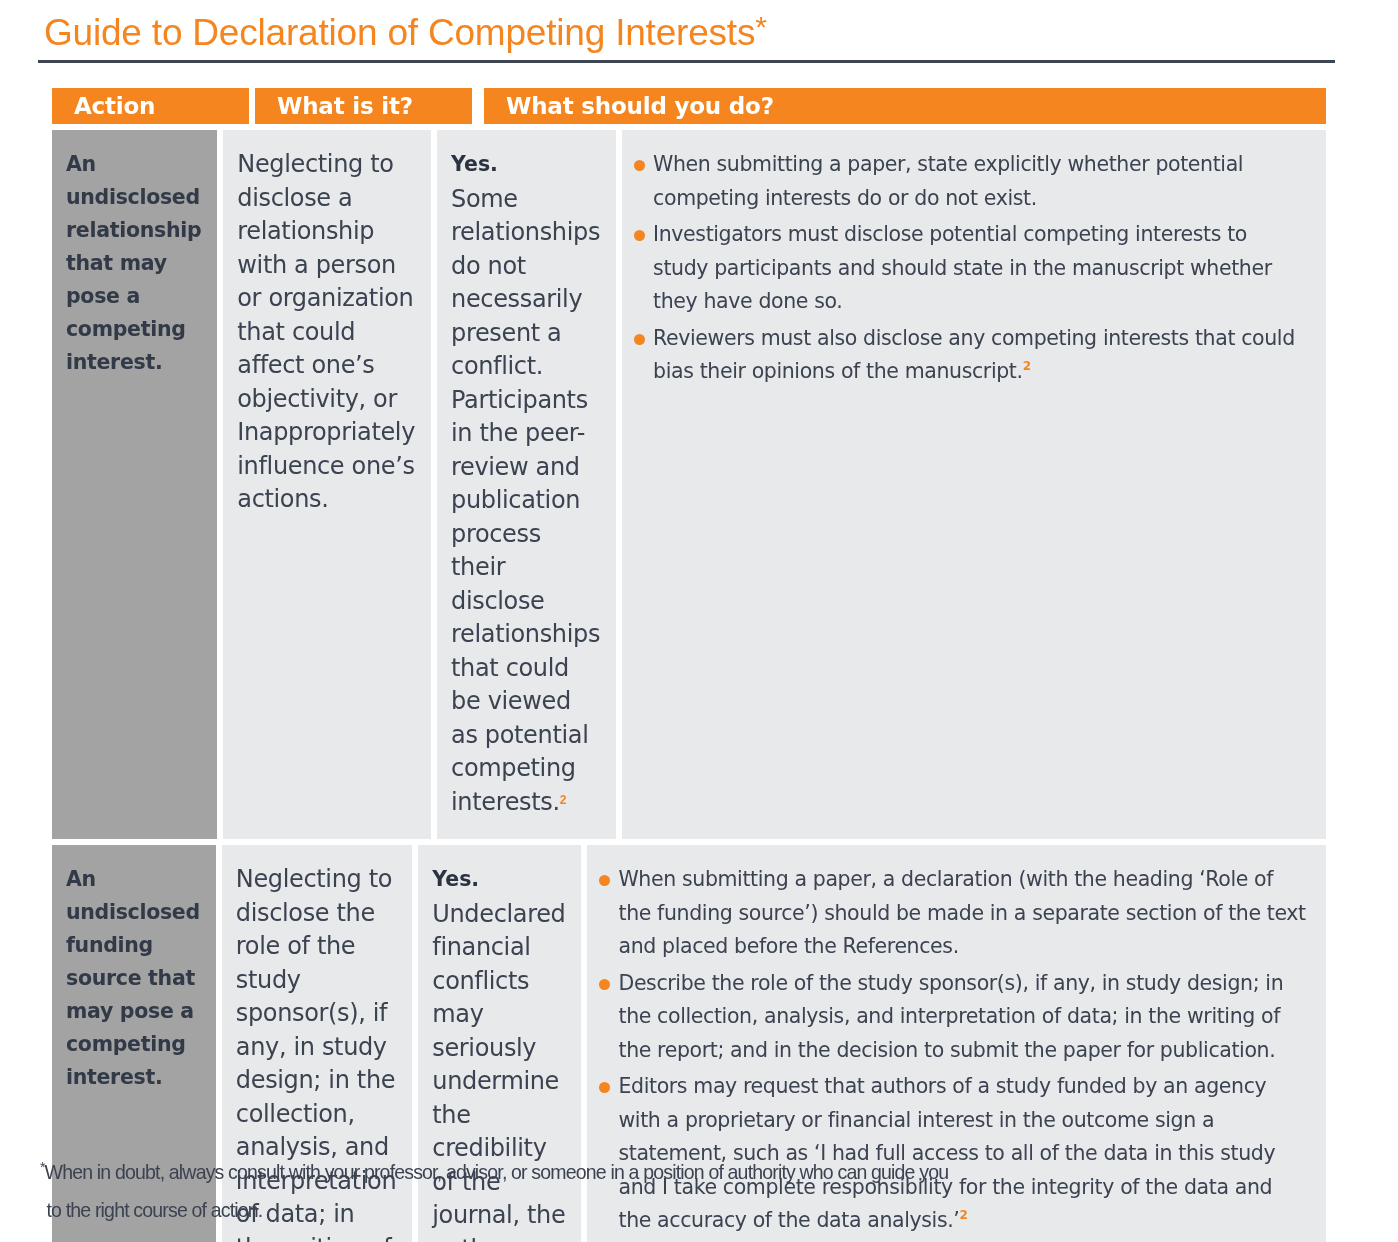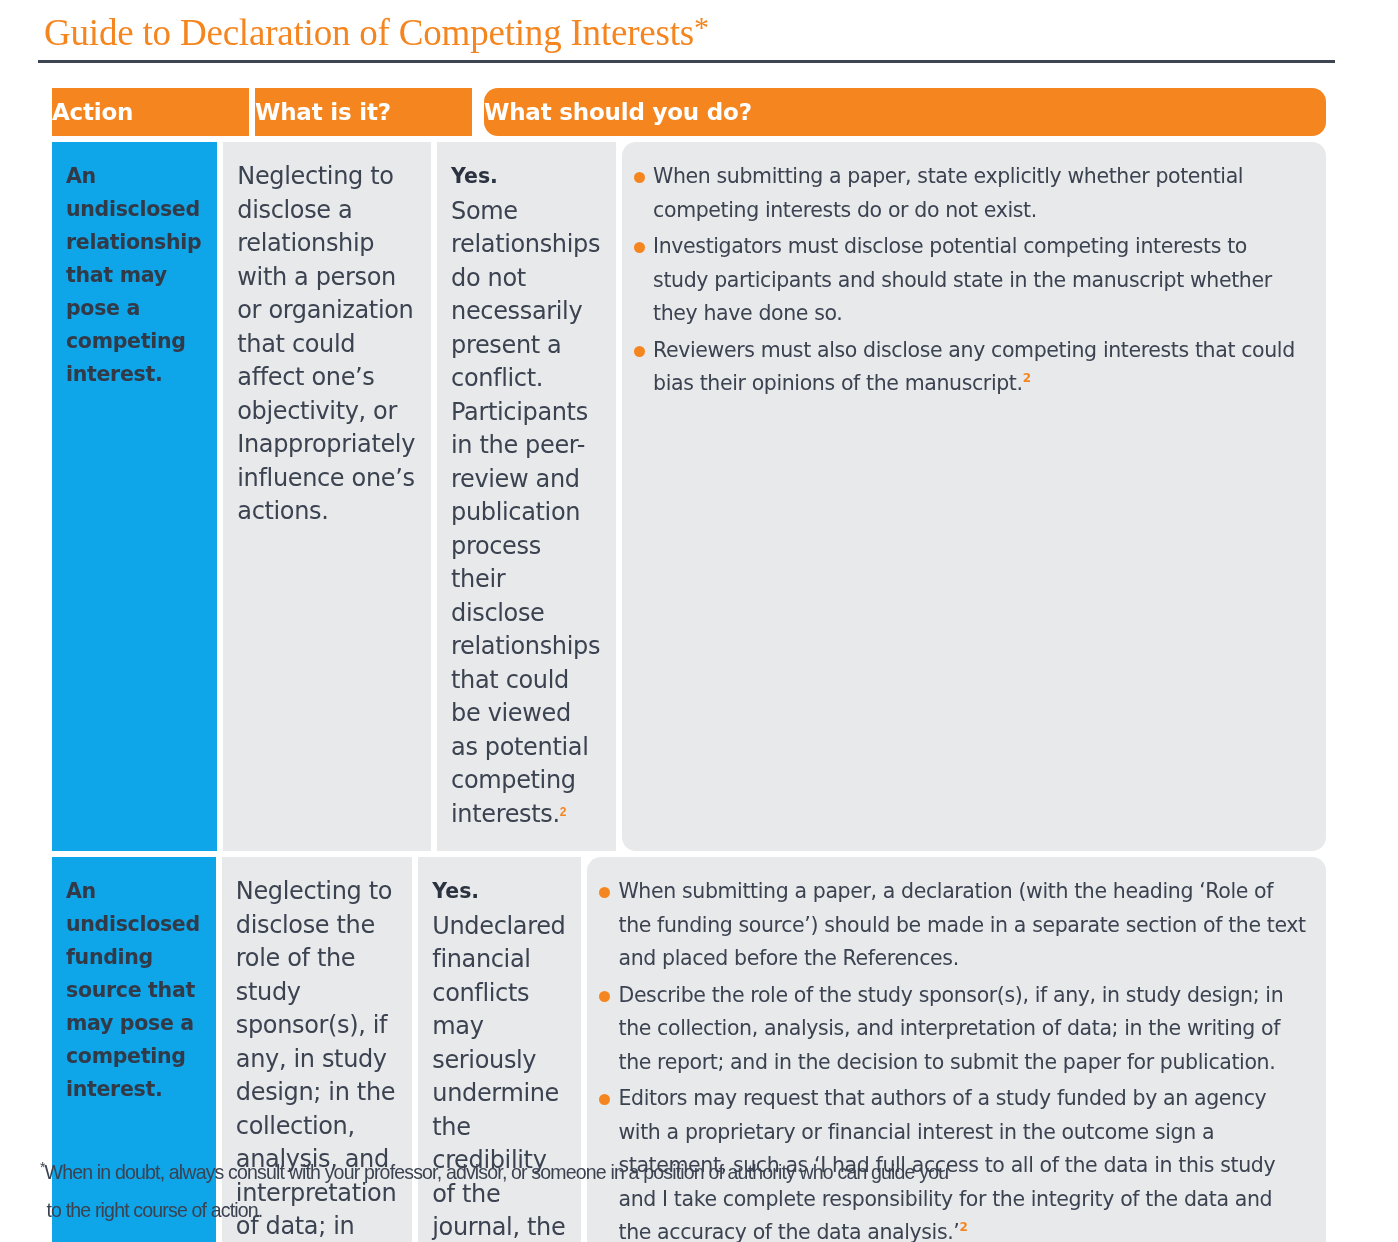--- a/index.html
+++ b/index.html
@@ -23,21 +23,21 @@
   }
 
   
   .title {
     position: absolute;
     left: 44px;
     top: 4px;
     font-size: 37px;
     line-height: 46px;
     color: #f5851f;
-    font-family: Liberation Serif, serif;
+    font-family: Liberation Sans, sans-serif;
     font-weight: 400;
     letter-spacing: -0.2px;
     white-space: nowrap;
   }
   .title .star {
     font-size: 30px;
     vertical-align: 8px;
   }
 
   .title-rule {
@@ -68,43 +68,43 @@
 
   .cell {
     box-sizing: border-box;
     background: #e8e9eb;
   }
 
   .c1 { width: 197px; }
   .gap { width: 6px; background: #ffffff; flex: 0 0 6px; }
   .c2 { width: 217px; }
   .c3 { width: 247px; }
-  .c4 { flex: 1 1 auto; border-radius: 14px; }
+  .c4 { flex: 1 1 auto; }
 
   
   .head-row .cell {
     background: #f4851f;
-    height: 48px;
+    height: 36px;
     display: flex;
     align-items: center;
-    padding: 0 0 0 0;
+    padding: 0 0 0 22px;
   }
   .head-row .gap { background: #ffffff; }
   .head-text {
     color: #ffffff;
     font-weight: bold;
     font-size: 23px;
     font-family: "DejaVu Sans", sans-serif;
     letter-spacing: -0.2px;
     white-space: nowrap;
   }
 
   
   .body-row .c1 {
-    background: #0ea5e9;
+    background: #a3a3a3;
   }
   .body-row .cell {
     padding: 18px 16px 20px 14px;
   }
   .body-row .c4 {
     padding-left: 10px;
     padding-right: 20px;
   }
 
   .action-text {

